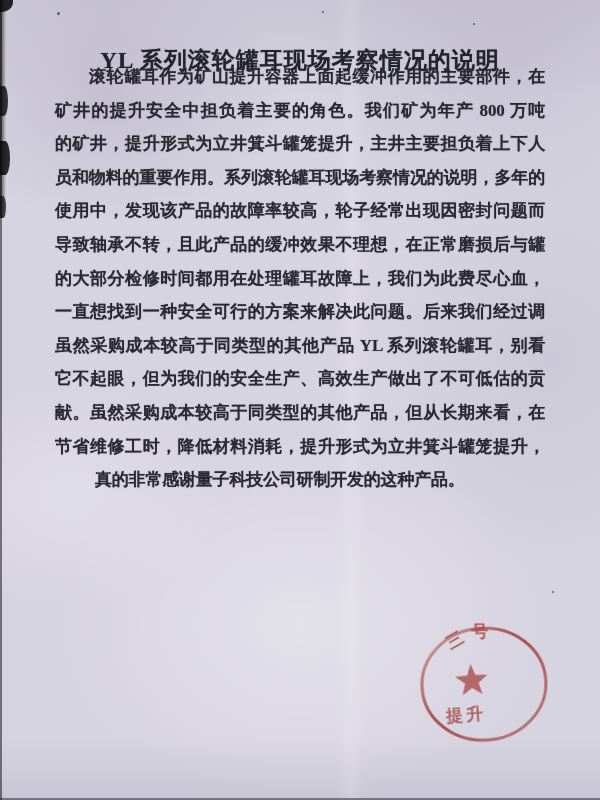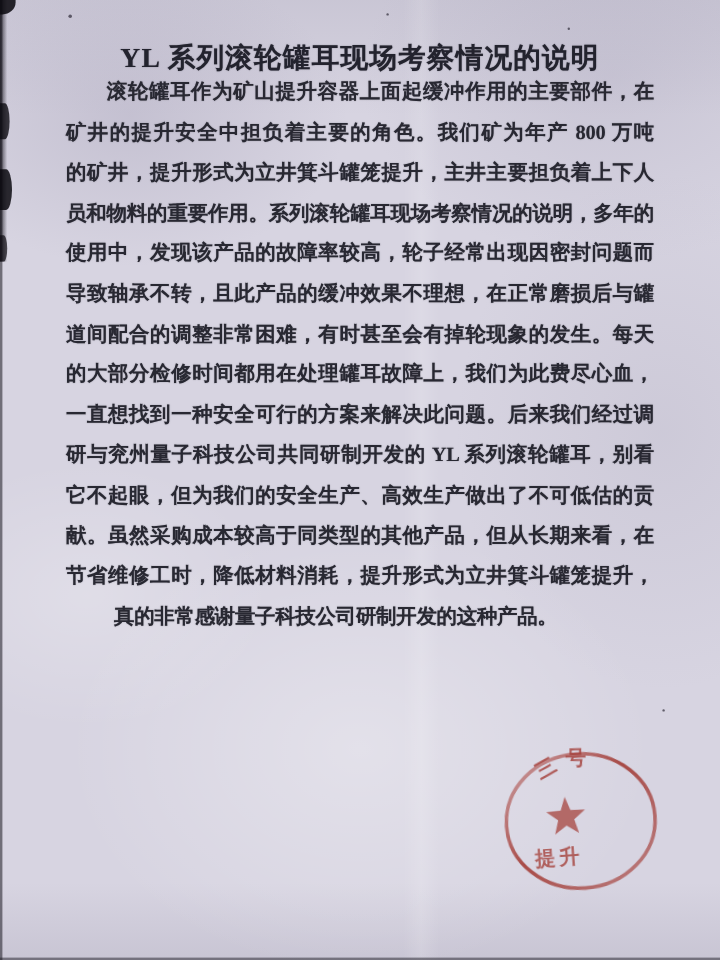--- a/index.html
+++ b/index.html
@@ -19,21 +19,21 @@
       radial-gradient(ellipse 260px 180px at 18% 12%, rgba(148,142,168,.28), transparent 70%),
       radial-gradient(ellipse 300px 220px at 85% 8%,  rgba(150,145,170,.22), transparent 70%),
       radial-gradient(ellipse 340px 260px at 50% 78%, rgba(255,255,255,.30), transparent 72%),
       radial-gradient(ellipse 220px 160px at 12% 62%, rgba(255,255,255,.22), transparent 70%),
       radial-gradient(ellipse 240px 300px at 92% 45%, rgba(152,147,170,.16), transparent 72%),
       linear-gradient(90deg, transparent 56%, rgba(255,255,255,.14) 58.5%, transparent 61%),
       linear-gradient(180deg, rgba(140,135,158,.18) 0%, transparent 12%, transparent 92%, rgba(140,135,158,.20) 100%);
   }
   .title{
     position:absolute;left:55px;right:55px;top:33px;height:32px;
-    margin:0;line-height:32px;text-align:center;
+    margin:12px;line-height:32px;text-align:center;
     font-size:23px;font-weight:700;letter-spacing:1px;
     color:#23232e;text-shadow:0 0 1px rgba(35,35,46,.55);
   }
   .body{
     position:absolute;left:55px;right:55px;top:60px;
     color:#282832;text-shadow:0 0 1px rgba(40,40,50,.5);
     font-size:17px;font-weight:600;letter-spacing:-0.2px;
   }
   .line{
     height:33.6px;line-height:33.6px;white-space:nowrap;
@@ -71,24 +71,23 @@
 
   <h1 class="title">YL 系列滚轮罐耳现场考察情况的说明</h1>
 
   <div class="body">
     <div class="line indent">滚轮罐耳作为矿山提升容器上面起缓冲作用的主要部件，在</div>
     <div class="line">矿井的提升安全中担负着主要的角色。我们矿为年产 800 万吨</div>
     <div class="line">的矿井，提升形式为立井箕斗罐笼提升，主井主要担负着上下人</div>
     <div class="line">员和物料的重要作用。系列滚轮罐耳现场考察情况的说明，多年的</div>
     <div class="line">使用中，发现该产品的故障率较高，轮子经常出现因密封问题而</div>
     <div class="line">导致轴承不转，且此产品的缓冲效果不理想，在正常磨损后与罐</div>
-    <div class="line">道间配合的调整非常困难，有时甚至会有掉轮现象的发生。每天</div>
     <div class="line">的大部分检修时间都用在处理罐耳故障上，我们为此费尽心血，</div>
     <div class="line">一直想找到一种安全可行的方案来解决此问题。后来我们经过调</div>
-    <div class="line">研与兖州量子科技公司共同研制开发的 YL 系列滚轮罐耳，别看</div>
+    <div class="line">虽然采购成本较高于同类型的其他产品 YL 系列滚轮罐耳，别看</div>
     <div class="line">它不起眼，但为我们的安全生产、高效生产做出了不可低估的贡</div>
     <div class="line">献。虽然采购成本较高于同类型的其他产品，但从长期来看，在</div>
     <div class="line">节省维修工时，降低材料消耗，提升形式为立井箕斗罐笼提升，</div>
     <div class="line last">真的非常感谢量子科技公司研制开发的这种产品。</div>
   </div>
 
   <svg class="stamp" viewBox="0 0 140 126" aria-hidden="true">
     <defs>
       <linearGradient id="sealFade" x1="0" y1="0" x2="1" y2="1">
         <stop offset="0" stop-color="#c9564b" stop-opacity="0.40"></stop>

